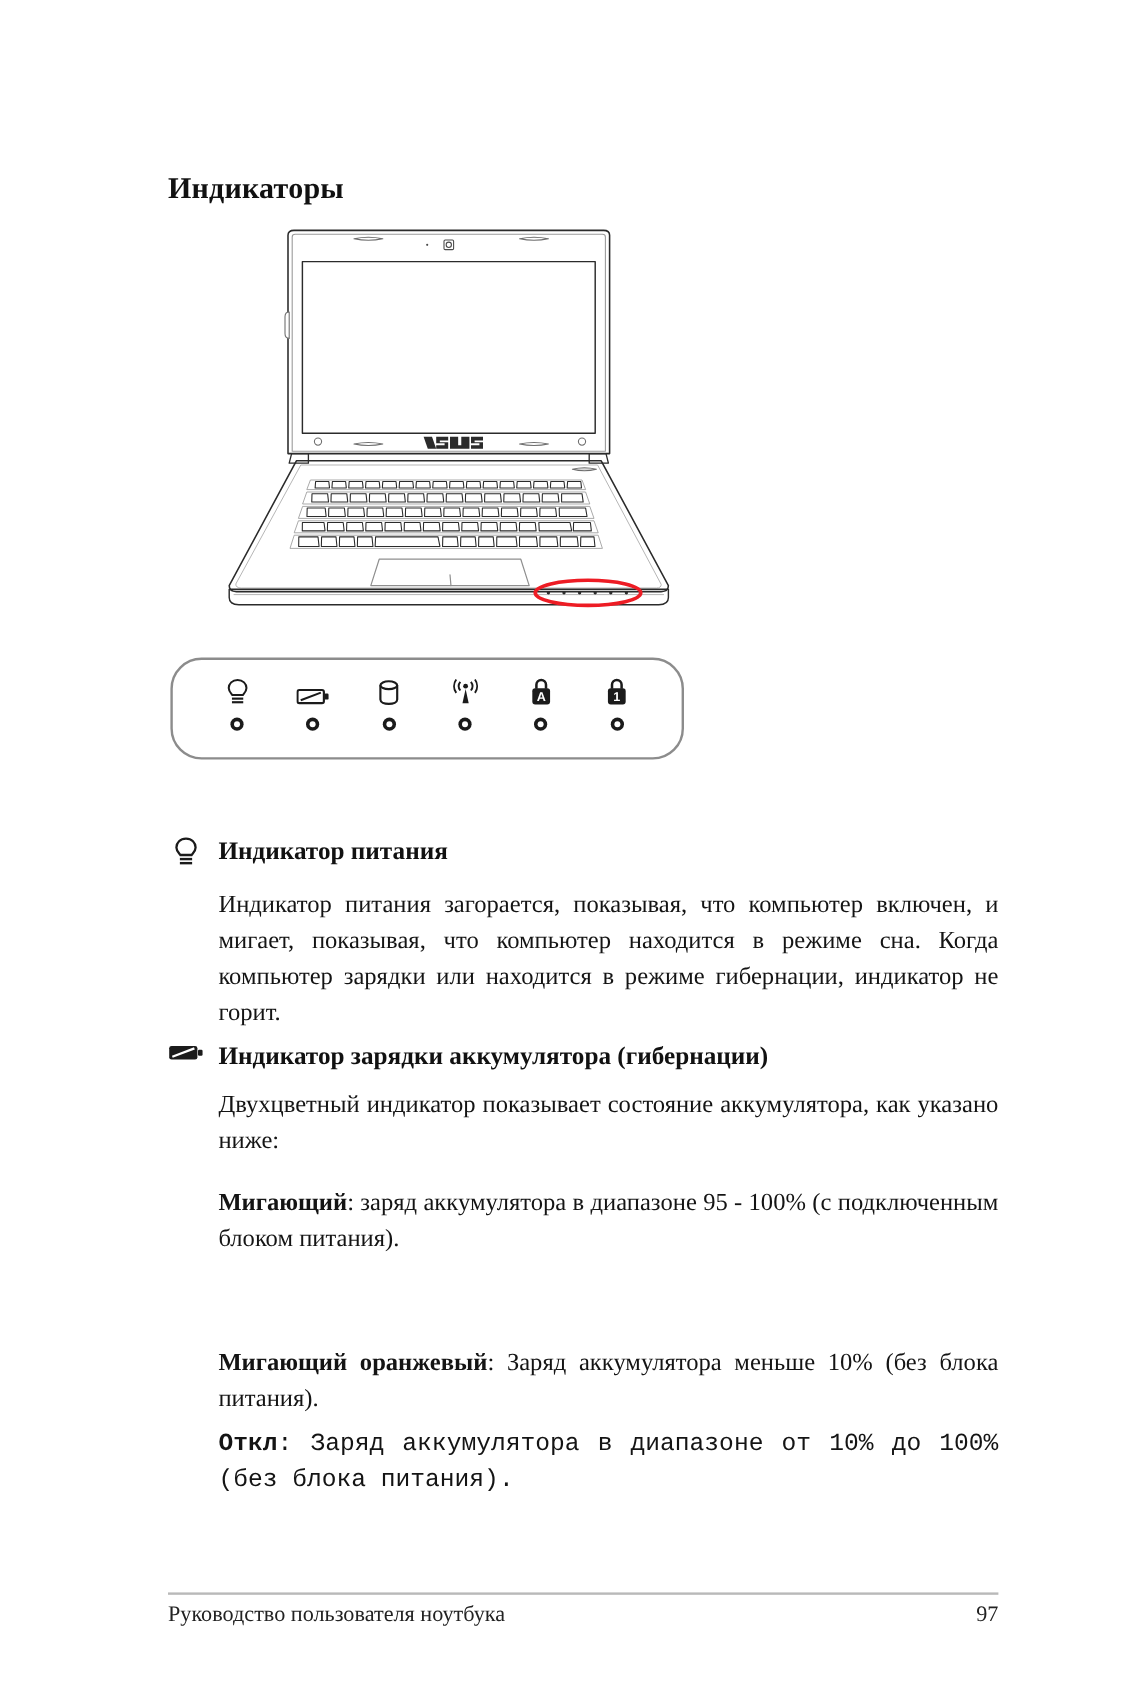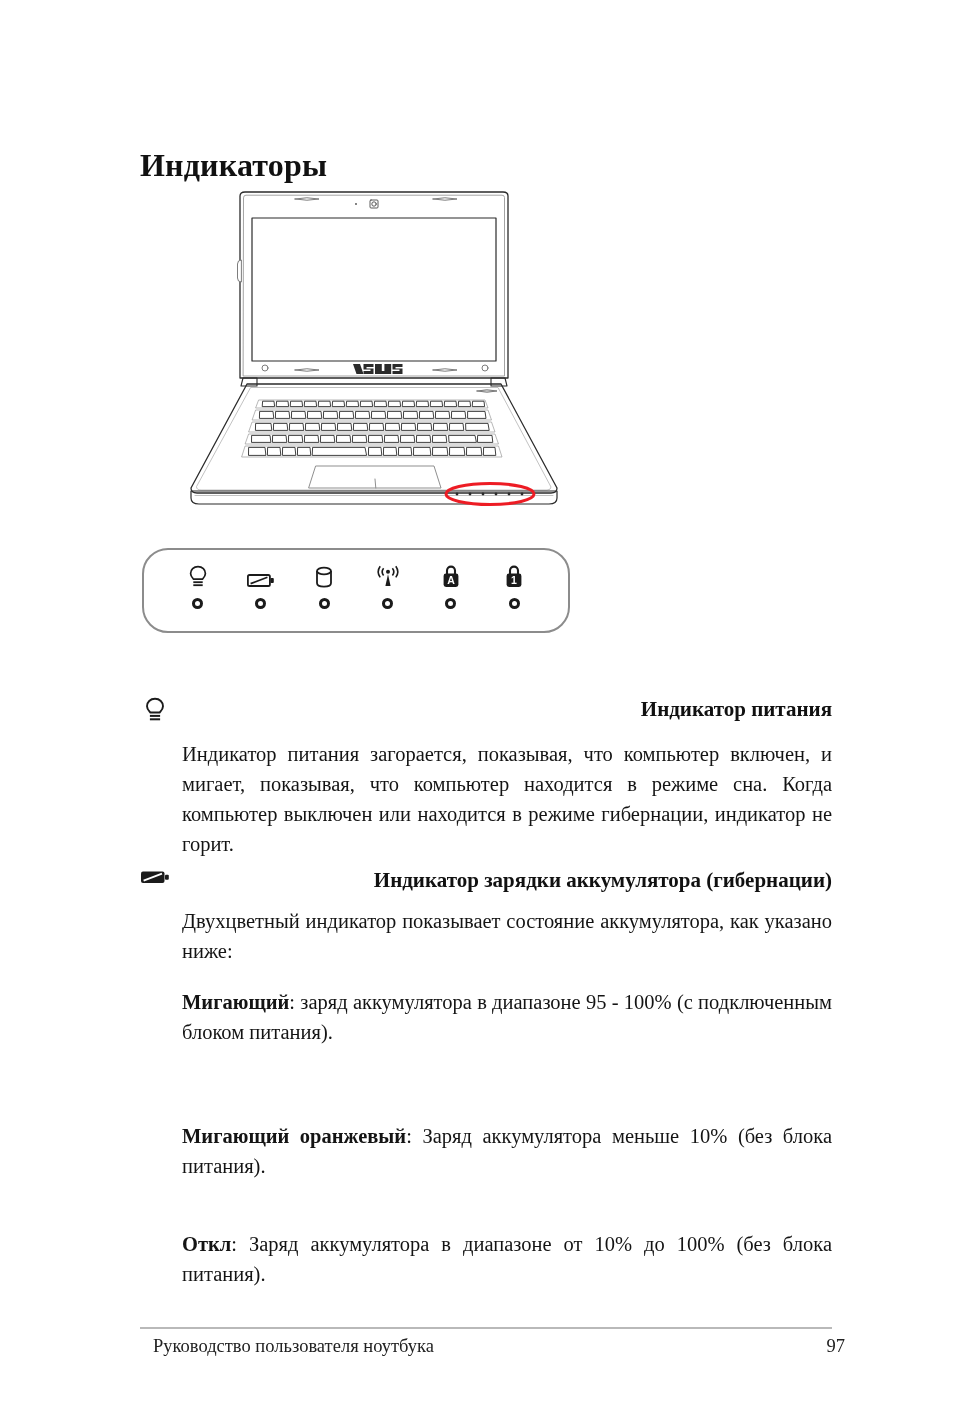--- a/index.html
+++ b/index.html
@@ -20,21 +20,21 @@
   .page {
     position: absolute;
     inset: 0;
   }
 
   
   .page-title {
     position: absolute;
     left: 140px;
     top: 127px;
-    font-size: 32px;
+    font-size: 25px;
     font-weight: bold;
     letter-spacing: 0.2px;
     line-height: 1.1;
     color: #111111;
   }
 
   
   .laptop-figure {
     position: absolute;
     left: 185px;
@@ -98,25 +98,25 @@
 
   
   .section {
     position: absolute;
     left: 140px;
     width: 692px;
   }
   .section-heading {
     display: flex;
     align-items: flex-start;
+    gap: 12px;
     font-size: 21px;
     font-weight: bold;
     line-height: 1.2;
     color: #111111;
-    text-align: right;
   }
   .heading-icon {
     flex: 0 0 auto;
     width: 30px;
     display: flex;
     justify-content: center;
     align-items: center;
   }
   .heading-icon svg { display: block; }
   .heading-text { flex: 1 1 auto; }
@@ -132,21 +132,21 @@
 
   
   #sec-power { top: 697px; }
   #sec-power .para { margin-top: 16px; }
   #sec-battery { top: 868px; }
 
   .para-block { position: absolute; left: 140px; width: 692px; }
   #p-green  { top: 988px; }
   #p-orange { top: 1055px; }
   #p-blink  { top: 1122px; }
-  #p-off    { top: 1230px; }
+  #p-off    { top: 1189px; font-family: Liberation Mono, monospace; }
   .para-block p {
     margin: 0;
     margin-left: 42px;
     font-size: 20.5px;
     line-height: 1.46;
     text-align: justify;
     color: #141414;
   }
 
   
@@ -161,21 +161,20 @@
   .footer {
     position: absolute;
     left: 140px;
     top: 1336px;
     width: 692px;
     display: flex;
     justify-content: space-between;
     align-items: flex-start;
     font-size: 18.5px;
     color: #222222;
-    margin-left: 13px;
   }
 </style>
 </head>
 <body>
 
 <div class="page">
 
   <h1 class="page-title">Индикаторы</h1>
 
   <div class="laptop-figure">
@@ -410,21 +409,21 @@
     <div class="section-heading">
       <span class="heading-icon">
         <svg width="22" height="27" viewBox="0 0 22 27">
           <path d="M11 1.8 C6.2 1.8 3 5.2 3 9.2 C3 12.2 5 13.9 6.3 15.5 L15.7 15.5 C17 13.9 19 12.2 19 9.2 C19 5.2 15.8 1.8 11 1.8 Z" fill="none" stroke="#1b1b1b" stroke-width="1.9"></path>
           <rect x="5.9" y="17.9" width="10.2" height="2" fill="#1b1b1b"></rect>
           <rect x="5.9" y="21.3" width="10.2" height="2" fill="#1b1b1b"></rect>
         </svg>
       </span>
       <span class="heading-text">Индикатор питания</span>
     </div>
-    <p class="para">Индикатор питания загорается, показывая, что компьютер включен, и мигает, показывая, что компьютер находится в режиме сна. Когда компьютер выключен или находится в режиме гибернации, индикатор не горит.</p>
+    <p class="para">Индикатор питания загорается, показывая, что компьютер включен, и мигает, показывая, что компьютер находится в режиме сна. Когда компьютер зарядки или находится в режиме гибернации, индикатор не горит.</p>
   </div>
 
   <div class="section" id="sec-battery">
     <div class="section-heading">
       <span class="heading-icon">
         <svg width="30" height="18" viewBox="0 0 30 18">
           <rect x="1" y="3.6" width="23.5" height="11.4" rx="2" fill="#1b1b1b"></rect>
           <rect x="25" y="6.8" width="3.8" height="5" rx="1" fill="#1b1b1b"></rect>
           <path d="M3.6 12.6 L22 5.6" stroke="#ffffff" stroke-width="1.9" fill="none"></path>
         </svg>

